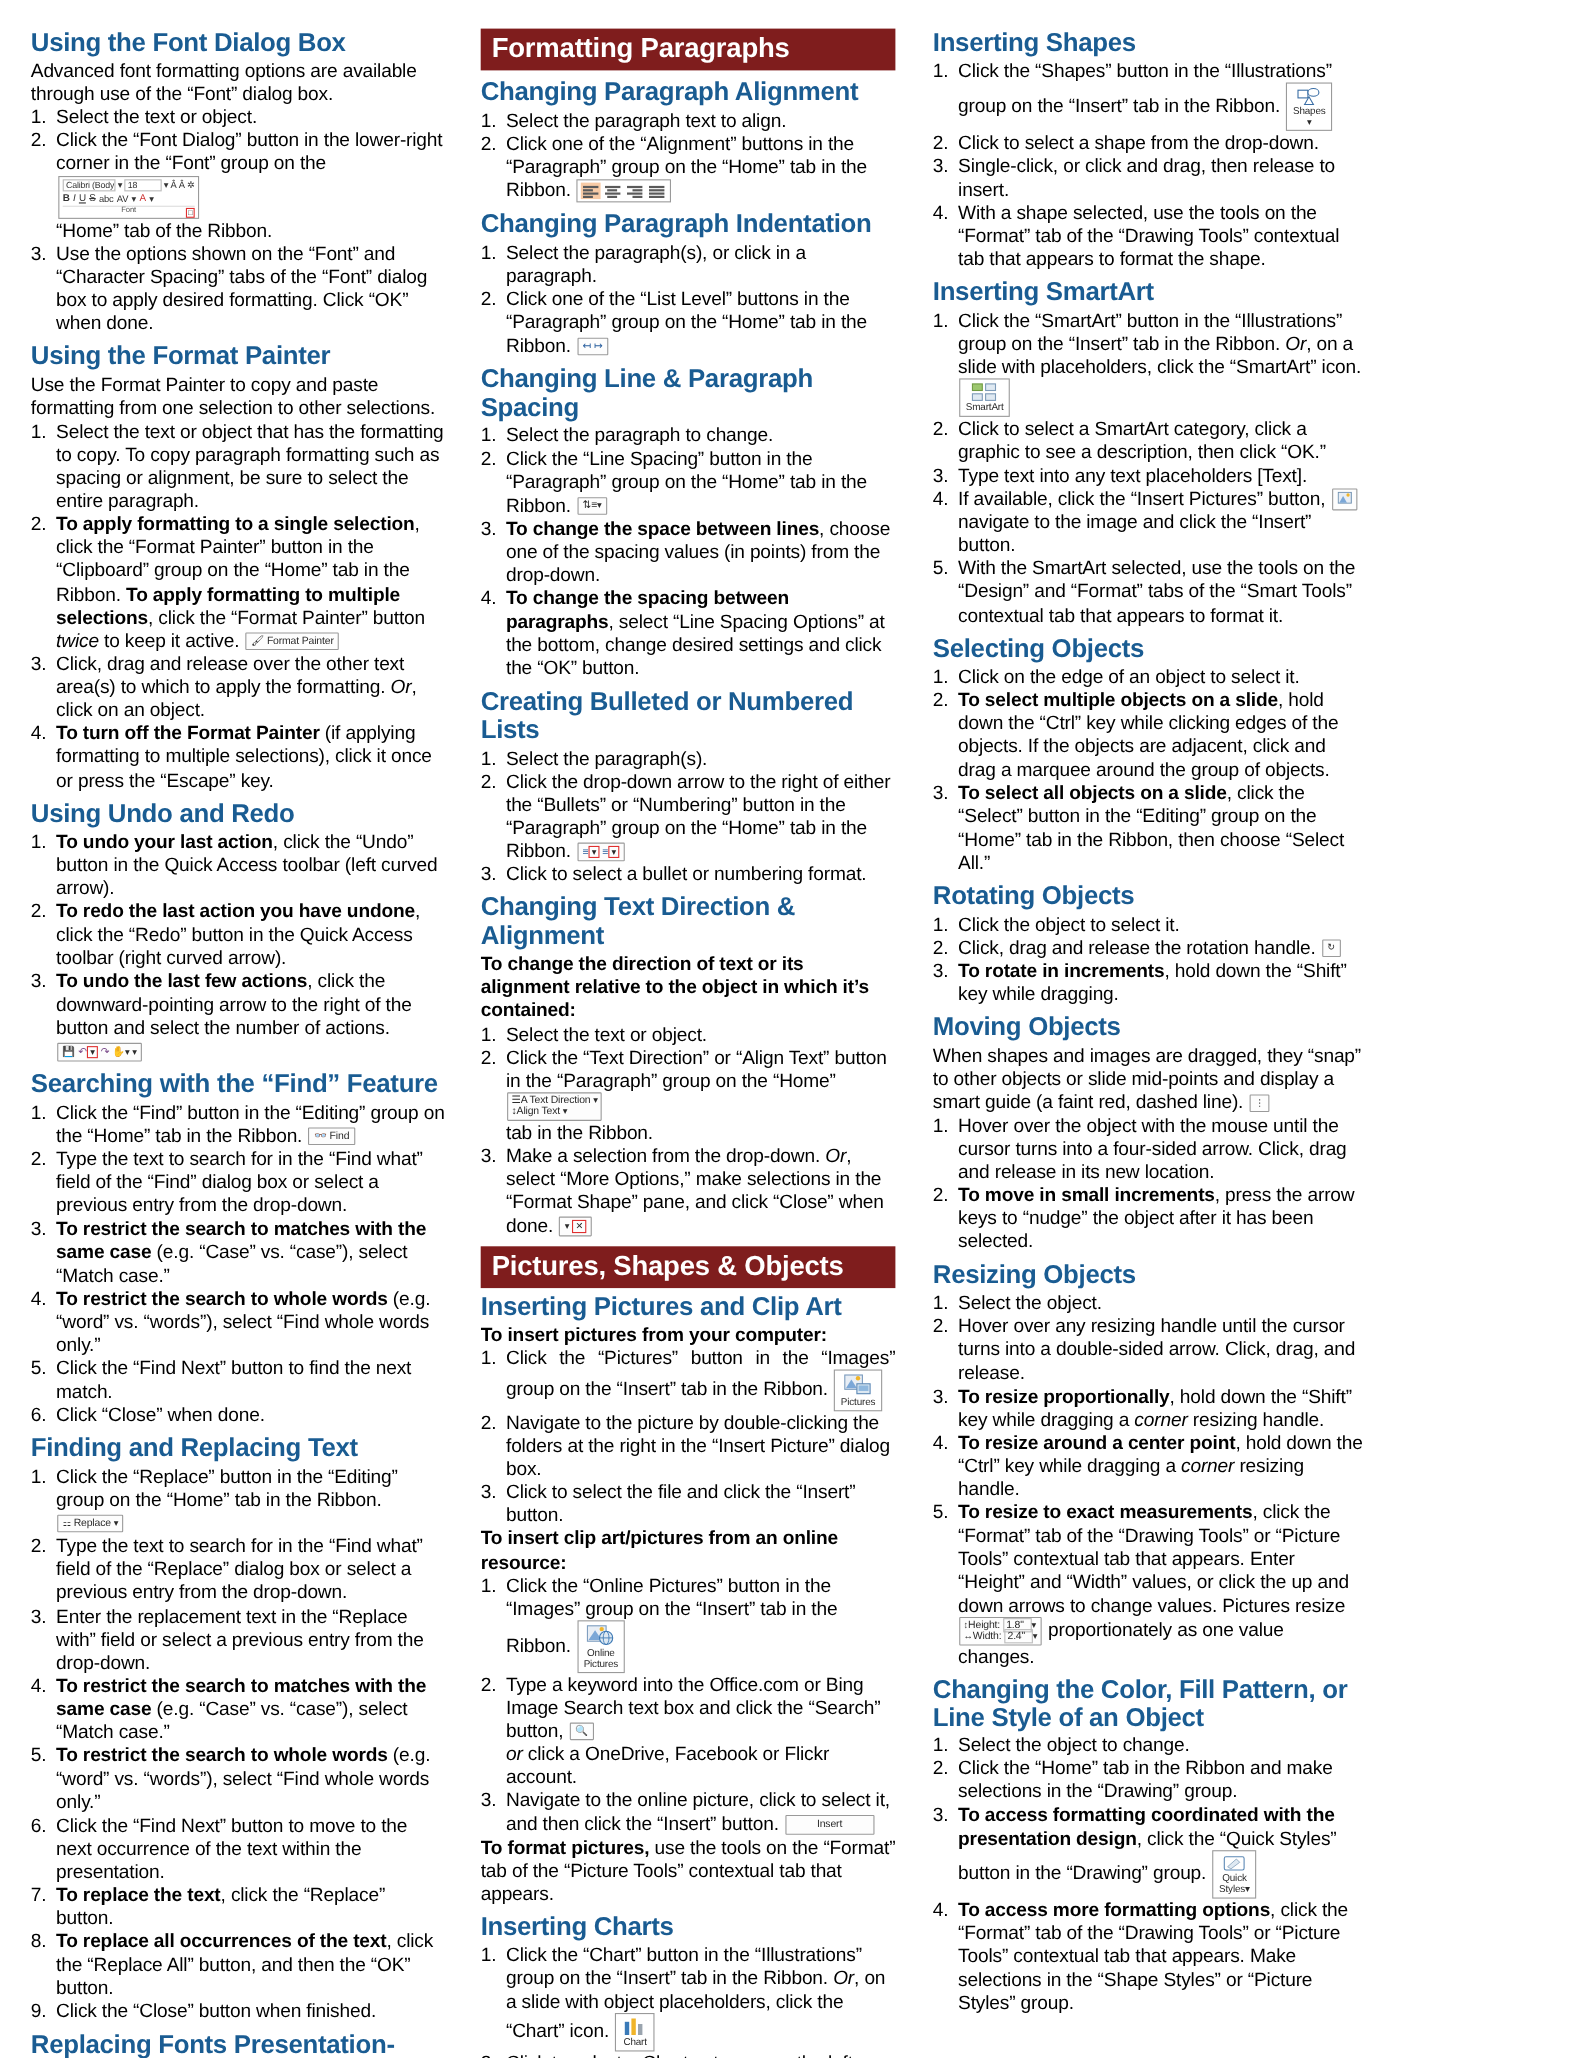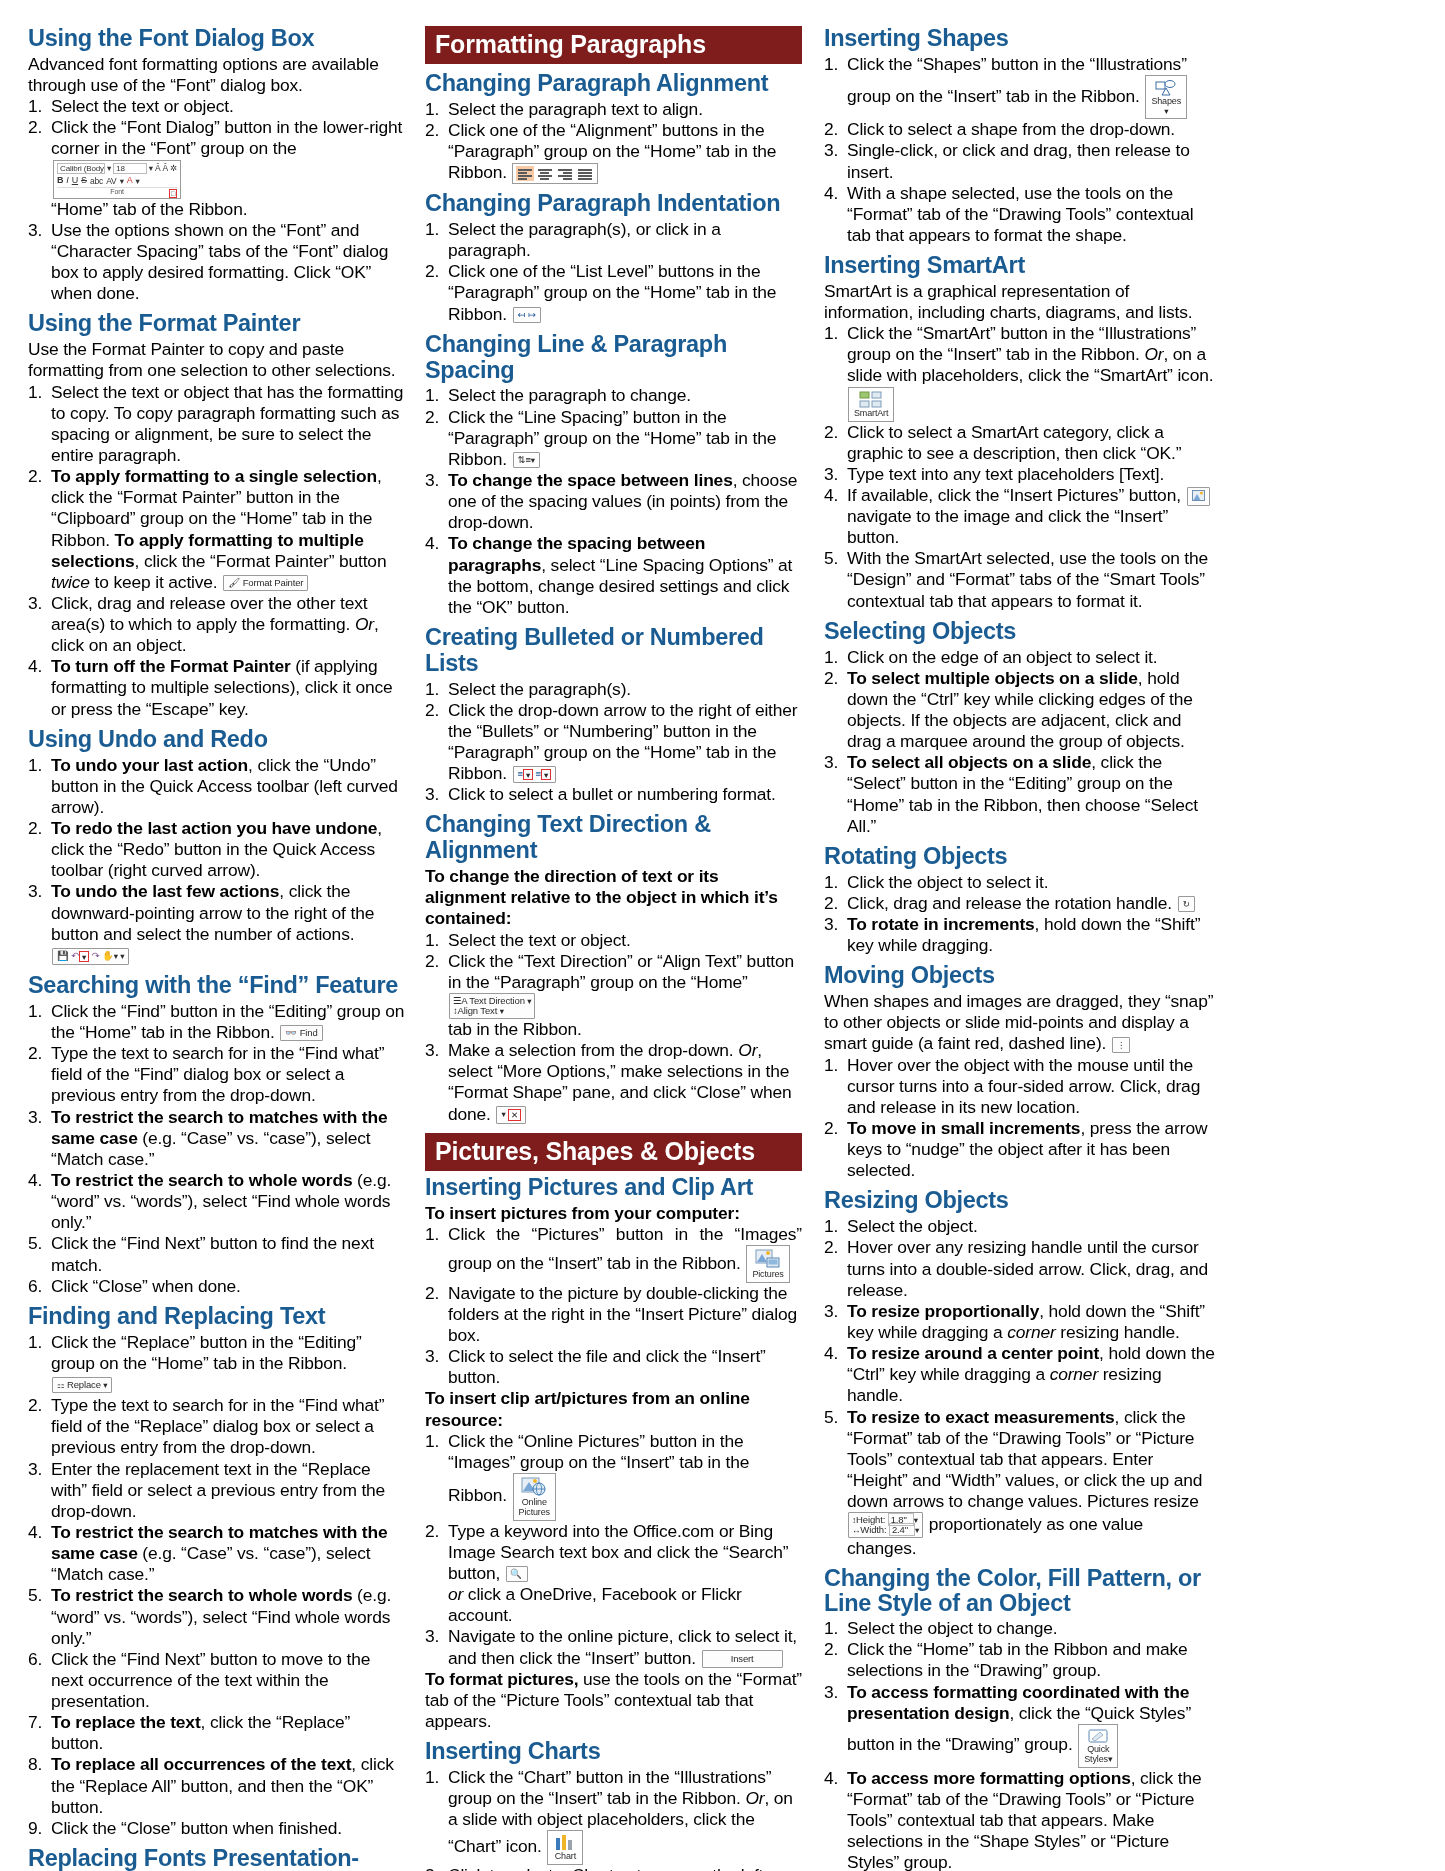--- a/index.html
+++ b/index.html
@@ -12,21 +12,21 @@
     width: 1445px; height: 1871px;
     font-family: "Liberation Sans", sans-serif;
     color: #000000;
     position: relative;
     overflow: hidden;
   }
   .page {
     width: 1445px; height: 1871px;
     padding: 26px 26px 10px 28px;
     display: flex;
-    gap: 0px;
+    gap: 12px;
     border-radius: 26px;
   }
   .col {
     width: 391px;
     flex: 0 0 391px;
     padding-right: 14px;
   }
   .col-2 { margin-left: 6px; }
   .col-3 { margin-left: 8px; width: 405px; flex: 0 0 405px;}
 
@@ -374,21 +374,20 @@
               <rect x="2" y="3" width="9" height="7" fill="#fff" stroke="#3a6ea5"></rect>
               <ellipse cx="16" cy="5" rx="5" ry="3.5" fill="#fff" stroke="#3a6ea5"></ellipse>
               <polygon points="8,16 12,9 16,16" fill="#fff" stroke="#3a6ea5"></polygon>
             </svg><span>Shapes</span><span class="mini" style="display:block">▾</span></span></li>
       <li>Click to select a shape from the drop-down.</li>
       <li>Single-click, or click and drag, then release to insert.</li>
       <li>With a shape selected, use the tools on the “Format” tab of the “Drawing Tools” contextual tab that appears to format the shape.</li>
     </ol>
 
     <h2 class="sub">Inserting SmartArt</h2>
-    <p class="intro">SmartArt is a graphical representation of information, including charts, diagrams, and lists.</p>
     <ol class="steps">
       <li>Click the “SmartArt” button in the “Illustrations” group on the “Insert” tab in the Ribbon. <i>Or</i>, on a slide with placeholders, click the “SmartArt” icon. <span class="chip-big"><svg class="ico" width="24" height="17" viewBox="0 0 24 17">
               <rect x="1" y="1" width="9" height="6" fill="#9dc76f" stroke="#6f9a42"></rect>
               <rect x="13" y="1" width="9" height="6" fill="#dfe9f2" stroke="#7d9bb8"></rect>
               <rect x="1" y="10" width="9" height="6" fill="#dfe9f2" stroke="#7d9bb8"></rect>
               <rect x="13" y="10" width="9" height="6" fill="#dfe9f2" stroke="#7d9bb8"></rect>
             </svg><span>SmartArt</span></span></li>
       <li>Click to select a SmartArt category, click a graphic to see a description, then click “OK.”</li>
       <li>Type text into any text placeholders [Text].</li>
       <li>If available, click the “Insert Pictures” button, <span class="chip"><svg width="13" height="11" viewBox="0 0 13 11">

